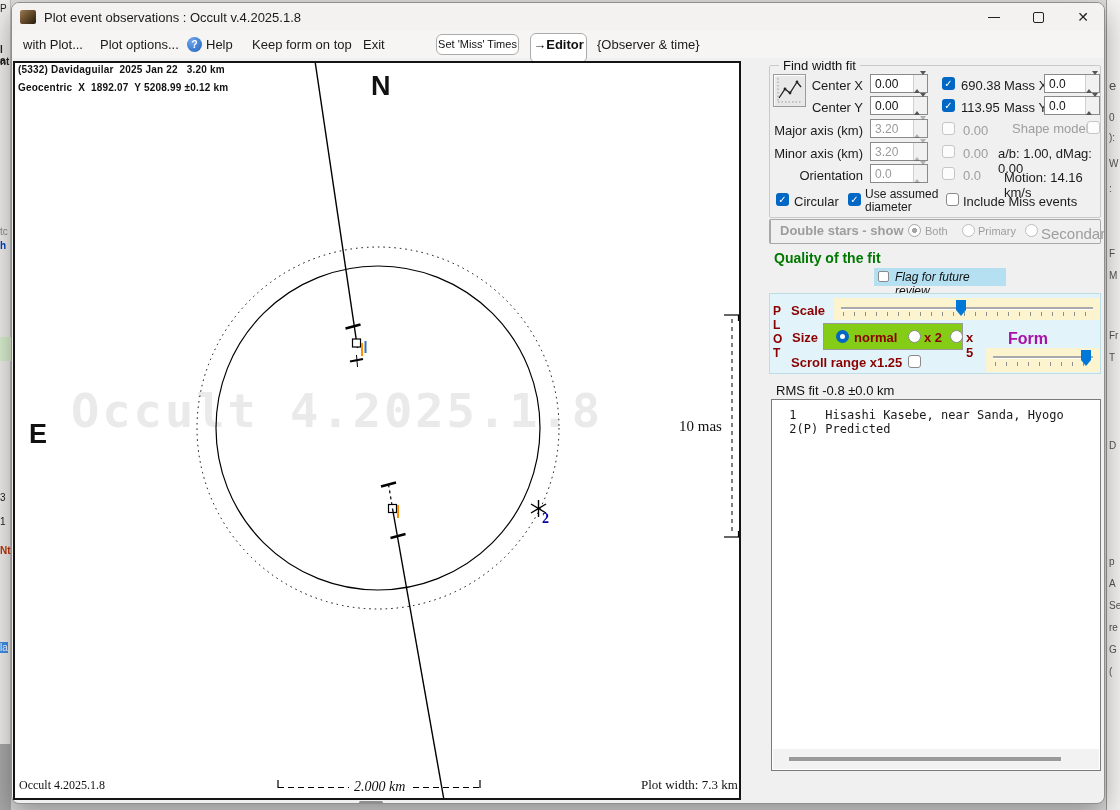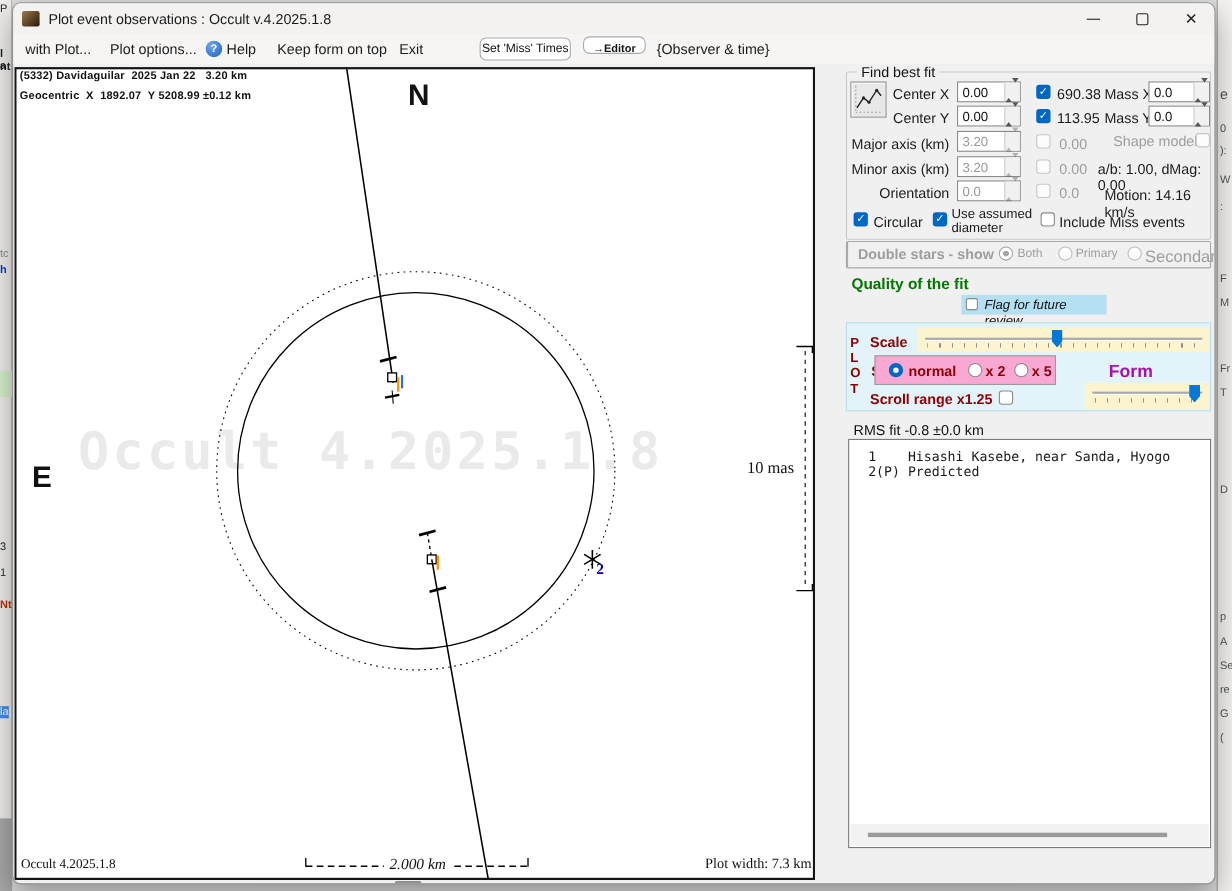--- a/index.html
+++ b/index.html
@@ -129,21 +129,21 @@
     </div>
 
     <div class="menubar">
       <span class="mitem" style="left:11px">with Plot...</span>
       <span class="mitem" style="left:88px">Plot options...</span>
       <span class="helpicon" style="left:175px;top:6px">?</span>
       <span class="mitem" style="left:194px">Help</span>
       <span class="mitem" style="left:240px">Keep form on top</span>
       <span class="mitem" style="left:351px">Exit</span>
       <div class="obtn" style="left:424px;top:3px;width:83px;height:21px;font-size:11px;line-height:19px">Set 'Miss' Times</div>
-      <div class="obtn" style="left:518px;top:2px;width:57px;height:16px;font-size:10px;font-weight:bold;line-height:21px">→Editor</div>
+      <div class="obtn" style="left:518px;top:2px;width:57px;height:30px;font-size:13px;font-weight:bold;line-height:21px">→Editor</div>
       <span class="mitem" style="left:585px">{Observer &amp; time}</span>
     </div>
 
     <div class="plotarea">
       <div class="watermark">Occult 4.2025.1.8</div>
 
       <svg width="728" height="739" viewBox="0 0 728 739" style="position:absolute;left:0;top:0">
 
         <circle cx="365" cy="367" r="181" fill="none" stroke="#000" stroke-width="1" stroke-dasharray="1.5 4"></circle>
 
@@ -194,21 +194,21 @@
       <span class="compass" style="left:16px;top:358px">E</span>
       <span class="abs serif" style="left:529px;top:450px;font-size:14px;font-weight:bold;color:#0000a8">2</span>
       <span class="abs serif" style="left:666px;top:357px;font-size:15px">10 mas</span>
       <span class="abs serif" style="left:341px;top:718px;font-size:14px;font-style:italic">2.000 km</span>
       <span class="abs serif" style="left:6px;top:717px;font-size:12px">Occult 4.2025.1.8</span>
       <span class="abs serif" style="left:628px;top:716px;font-size:13px">Plot width: 7.3 km</span>
     </div>
     <div class="pscrolldash"></div>
 
     <div class="group" style="left:757px;top:62px;width:332px;height:153px">
-      <span class="grouplabel">Find best fit</span>
+      <span class="grouplabel">Find width fit</span>
     </div>
     <div class="abs" style="left:761px;top:71px;width:33px;height:33px;background:#e8e8e8;border:1px solid #9a9a9a;box-shadow:1px 1px 0 #fff inset">
       <svg width="31" height="31" viewBox="0 0 31 31">
         <line x1="4" y1="3" x2="4" y2="27" stroke="#999" stroke-width="1" stroke-dasharray="1.5 2"></line>
         <line x1="4" y1="27" x2="28" y2="27" stroke="#999" stroke-width="1" stroke-dasharray="1.5 2"></line>
         <polyline points="5,23 11,14 16,18 23,7 27,12" fill="none" stroke="#222" stroke-width="1.3"></polyline>
         <circle cx="11" cy="14" r="1.4" fill="#222"></circle>
           <circle cx="16" cy="18" r="1.4" fill="#222"></circle>
         <circle cx="23" cy="7" r="1.4" fill="#222"></circle>
       </svg>
@@ -296,21 +296,21 @@
     <span class="abs maroon" style="left:761px;top:315px;font-size:12px">L</span>
     <span class="abs maroon" style="left:761px;top:329px;font-size:12px">O</span>
     <span class="abs maroon" style="left:761px;top:343px;font-size:12px">T</span>
     <span class="abs maroon" style="left:779px;top:300px;font-size:13px">Scale</span>
     <div class="slider" style="left:822px;top:295px;width:266px;height:22px">
       <span class="groove" style="top:9px"></span>
       <span class="ticks" style="top:14px"></span>
       <span class="thumb" style="left:122px;top:2px"></span>
     </div>
     <span class="abs maroon" style="left:780px;top:327px;font-size:13px">Size</span>
-    <div class="abs" style="left:783px;top:320px;width:165px;height:27px;background:#f9a8d4;border:1px solid #9a9a9a">
+    <div class="abs" style="left:811px;top:320px;width:140px;height:27px;background:#84cc16;border:1px solid #9a9a9a">
       <span class="radio sel" style="left:12px;top:6px"></span>
       <span class="abs maroon" style="left:30px;top:6px;font-size:13px">normal</span>
       <span class="radio un" style="left:84px;top:6px"></span>
       <span class="abs maroon" style="left:100px;top:6px;font-size:13px">x 2</span>
       <span class="radio un" style="left:126px;top:6px"></span>
       <span class="abs maroon" style="left:142px;top:6px;font-size:13px">x 5</span>
     </div>
     <span class="abs" style="left:996px;top:327px;font-size:16px;font-weight:bold;color:#a810a8">Form opacity</span>
     <span class="abs maroon" style="left:779px;top:352px;font-size:13px">Scroll range x1.25</span>
     <span class="cb off" style="left:896px;top:352px"></span>

